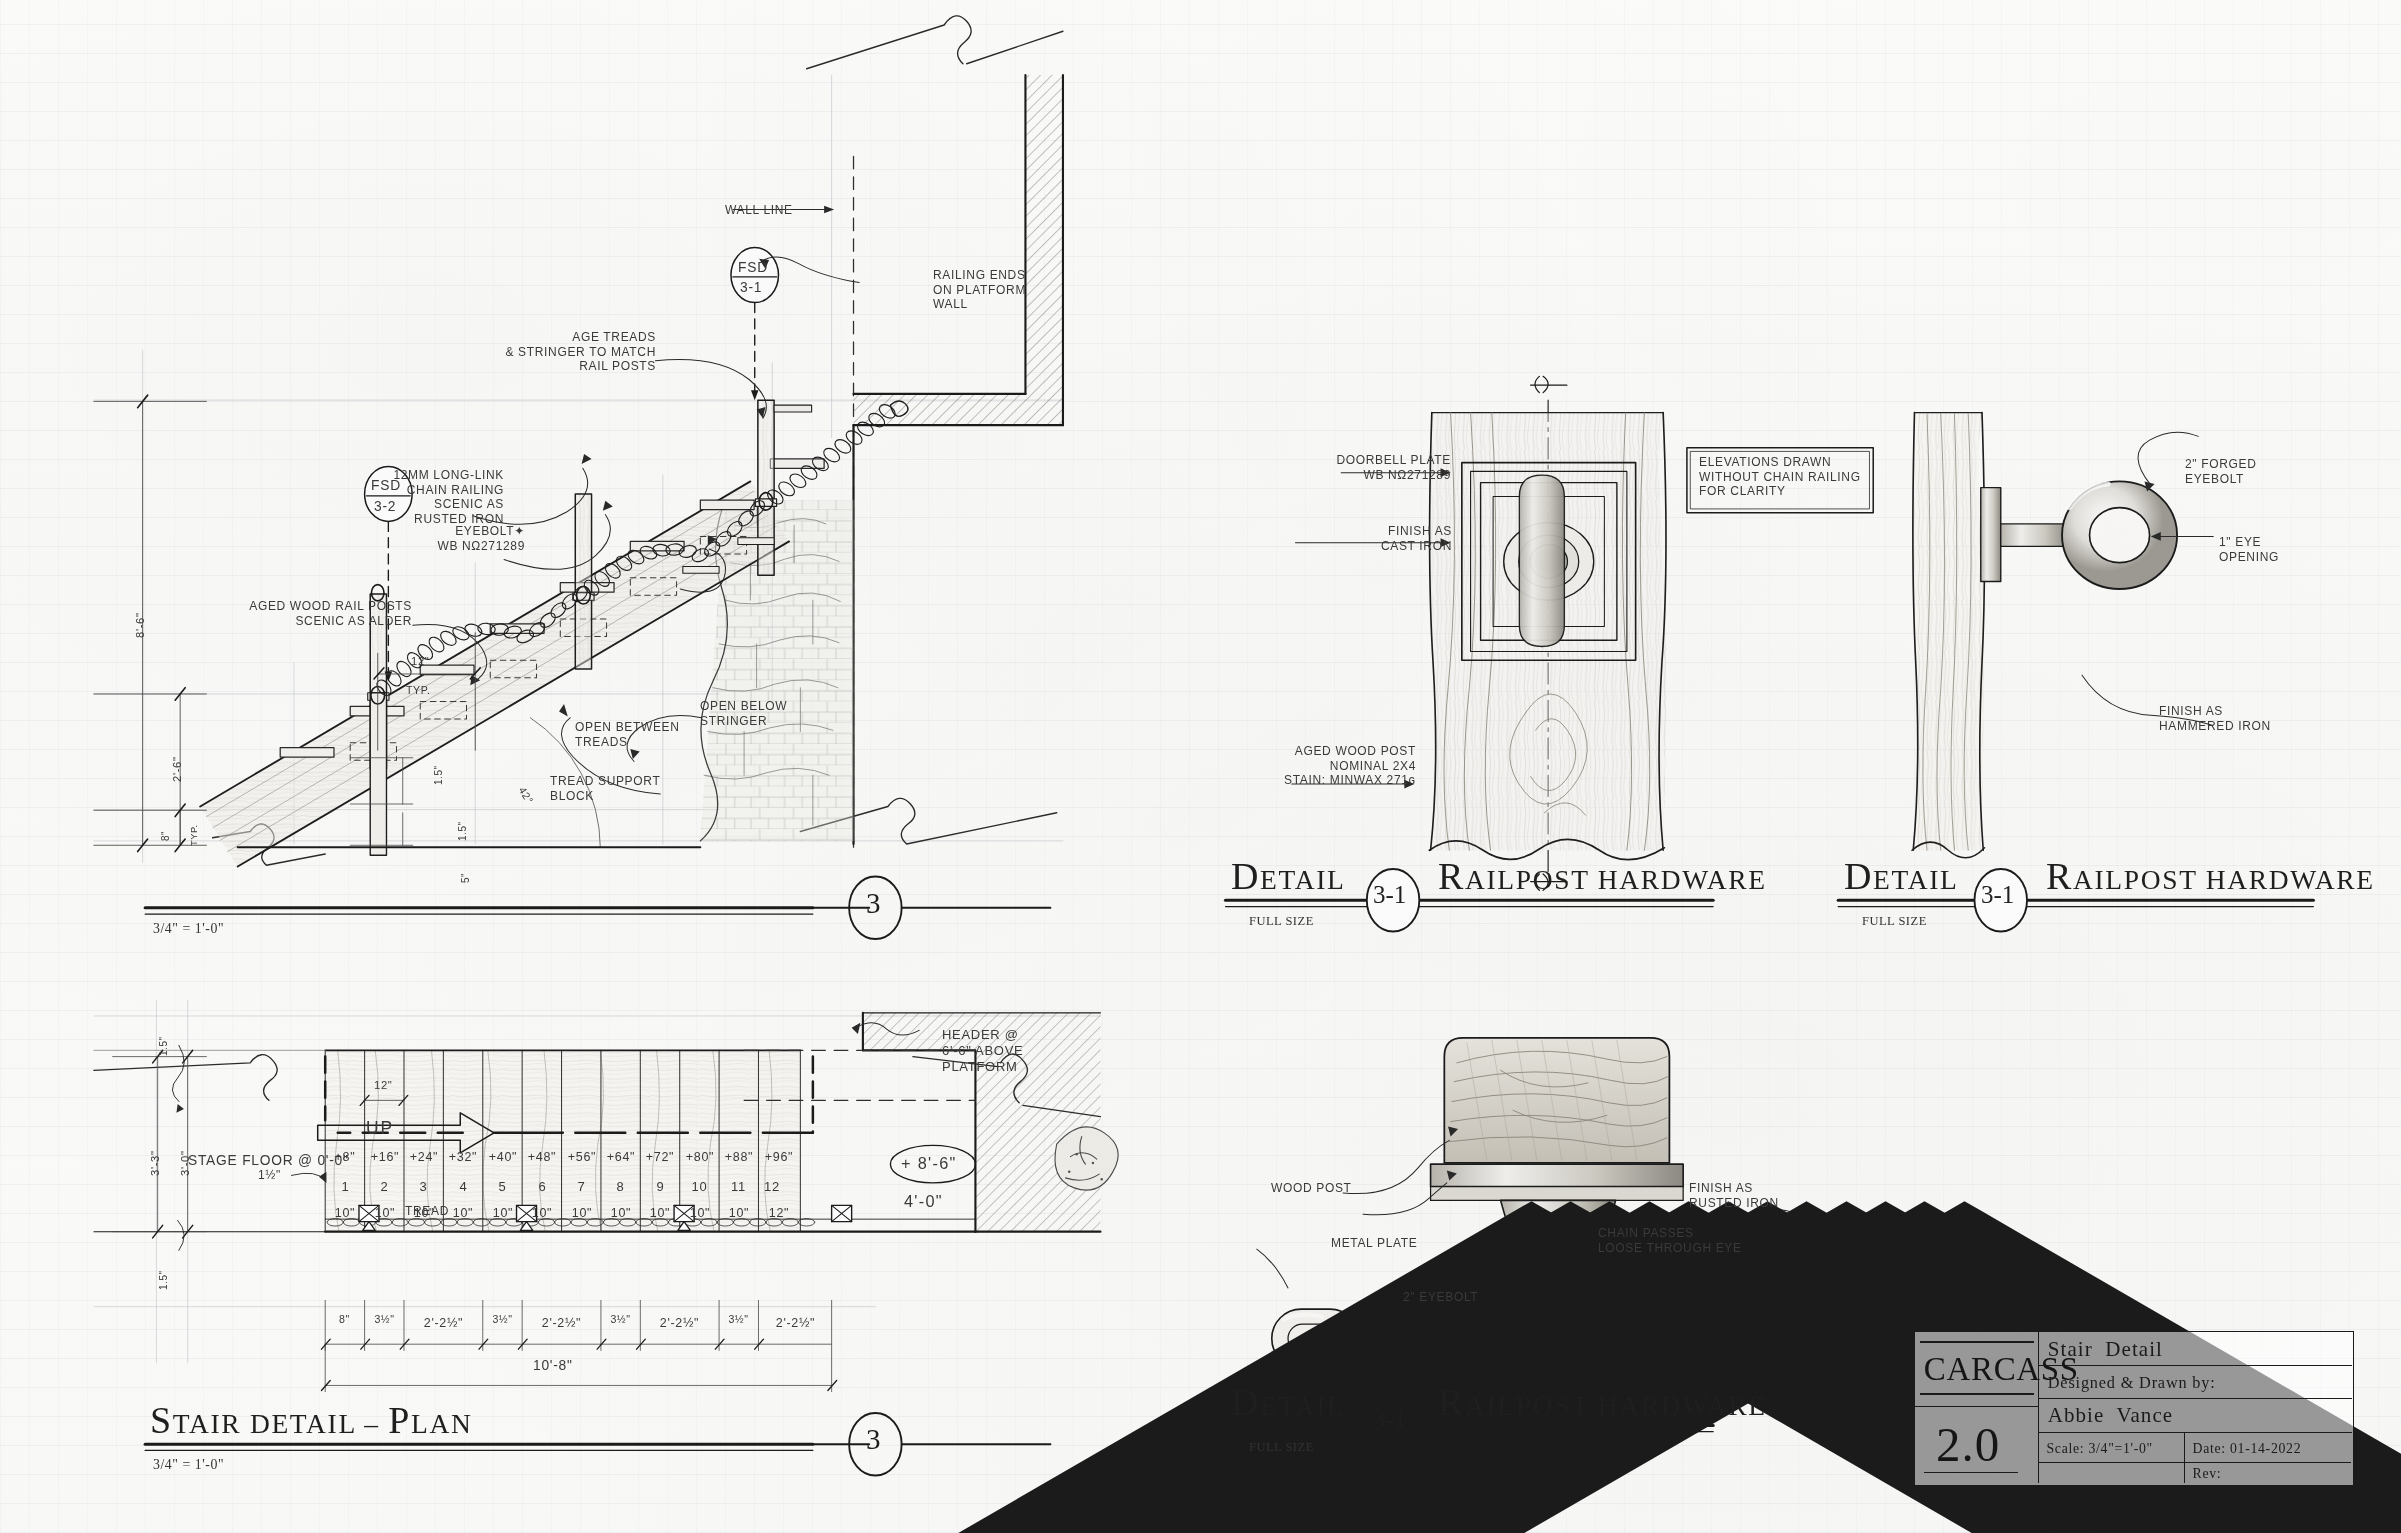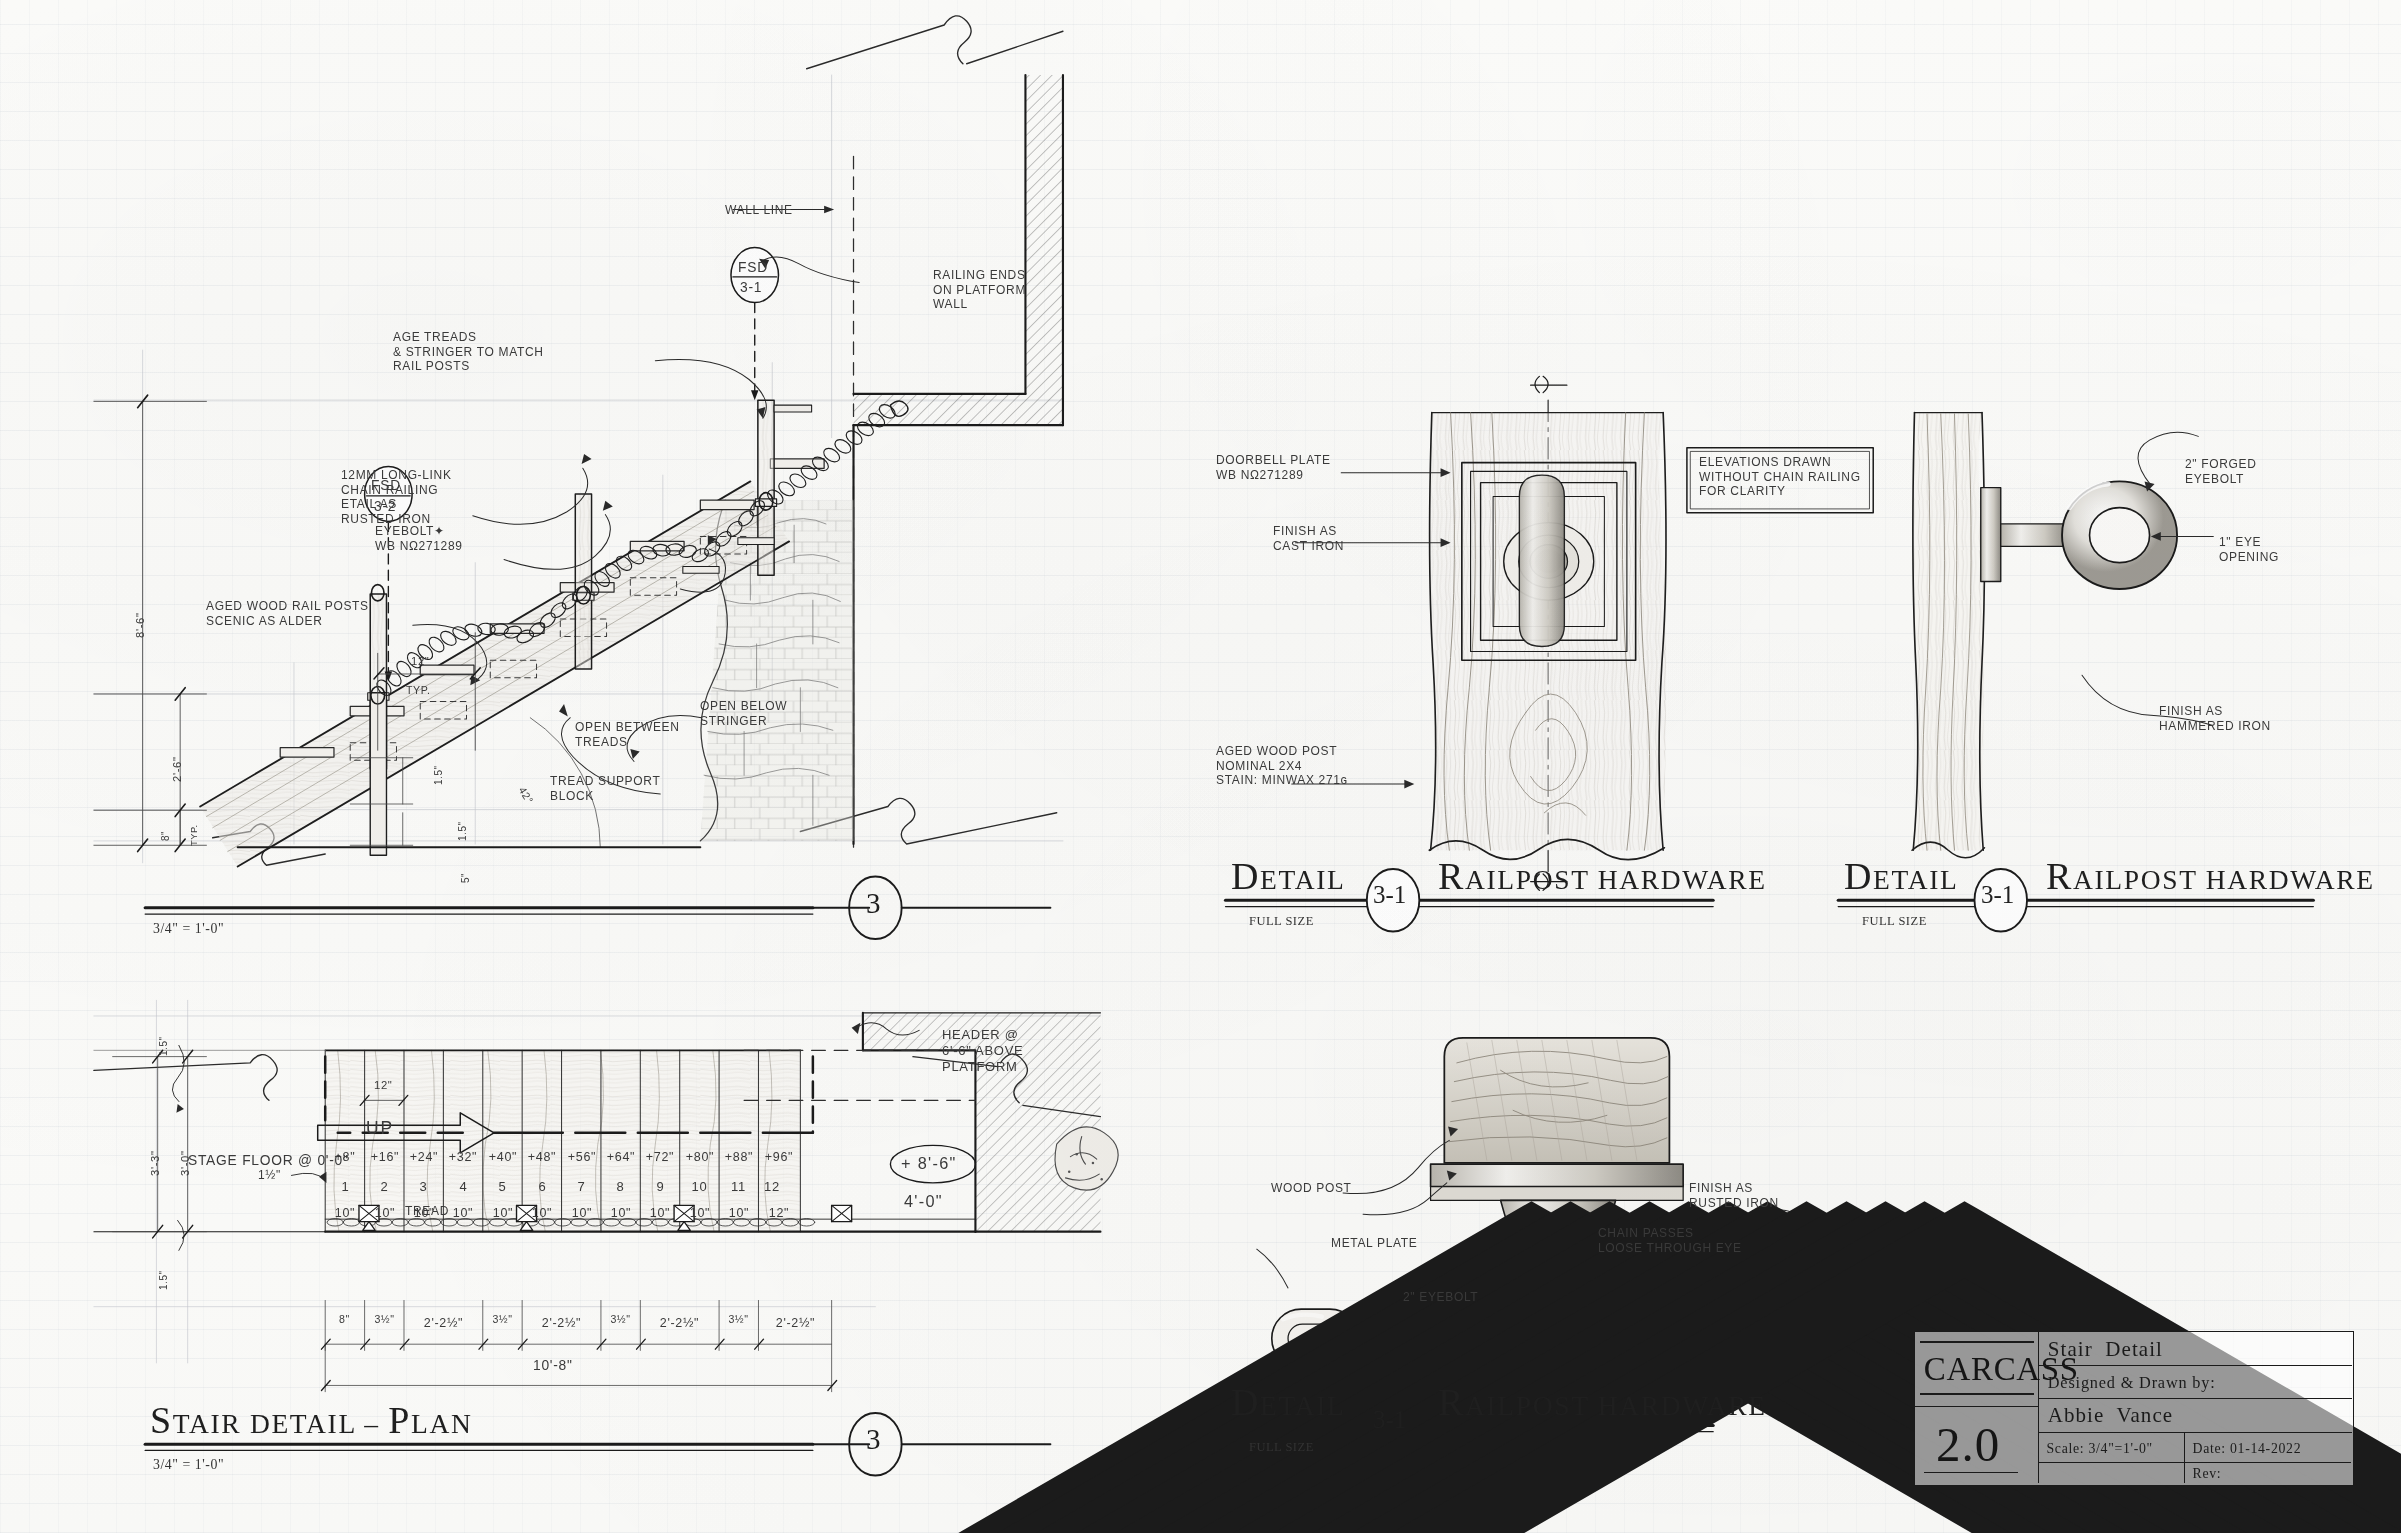--- a/index.html
+++ b/index.html
@@ -33,21 +33,21 @@
   svg{position:absolute;left:0;top:0;width:2401px;height:1533px;overflow:visible;}
   .lbl{
     position:absolute;
     font-family:"Liberation Sans", sans-serif;
     letter-spacing:.055em;
     color:#3a3a3a;
     white-space:pre;
     line-height:1.22;
   }
   .note{font-size:12px;}
-  .note-r{text-align:left;}
+  .note-r{text-align:right;}
   .dim{font-size:11.3px;}
   .dim-v{transform-origin:0 0;}
   .tiny{font-size:10px;}
   .tread-h{font-size:12.5px;}
   .tread-w{font-size:12.5px;}
   
   .title-hand{
     font-family:"Liberation Serif", serif;
     font-size:27.5px;
     letter-spacing:.06em;
@@ -739,21 +739,21 @@
 
   <div class="lbl note" style="left:725px;top:203px;">WALL LINE</div>
   <div class="lbl note" style="left:933px;top:268px;">RAILING ENDS
 ON PLATFORM
 WALL</div>
   <div class="lbl note note-r" style="left:393px;top:330px;width:263px;">AGE TREADS
 &amp; STRINGER TO MATCH
 RAIL POSTS</div>
   <div class="lbl note note-r" style="left:341px;top:468px;width:163px;">12MM LONG-LINK
 CHAIN RAILING
-ETAIL AS
+SCENIC AS
 RUSTED IRON</div>
   <div class="lbl note note-r" style="left:375px;top:524px;width:150px;">EYEBOLT✦
 WB NΩ271289</div>
   <div class="lbl note note-r" style="left:206px;top:599px;width:206px;">AGED WOOD RAIL POSTS
 SCENIC AS ALDER</div>
   <div class="lbl note" style="left:700px;top:699px;">OPEN BELOW
 STRINGER</div>
   <div class="lbl note" style="left:575px;top:720px;">OPEN BETWEEN
 TREADS</div>
   <div class="lbl note" style="left:550px;top:774px;">TREAD SUPPORT

